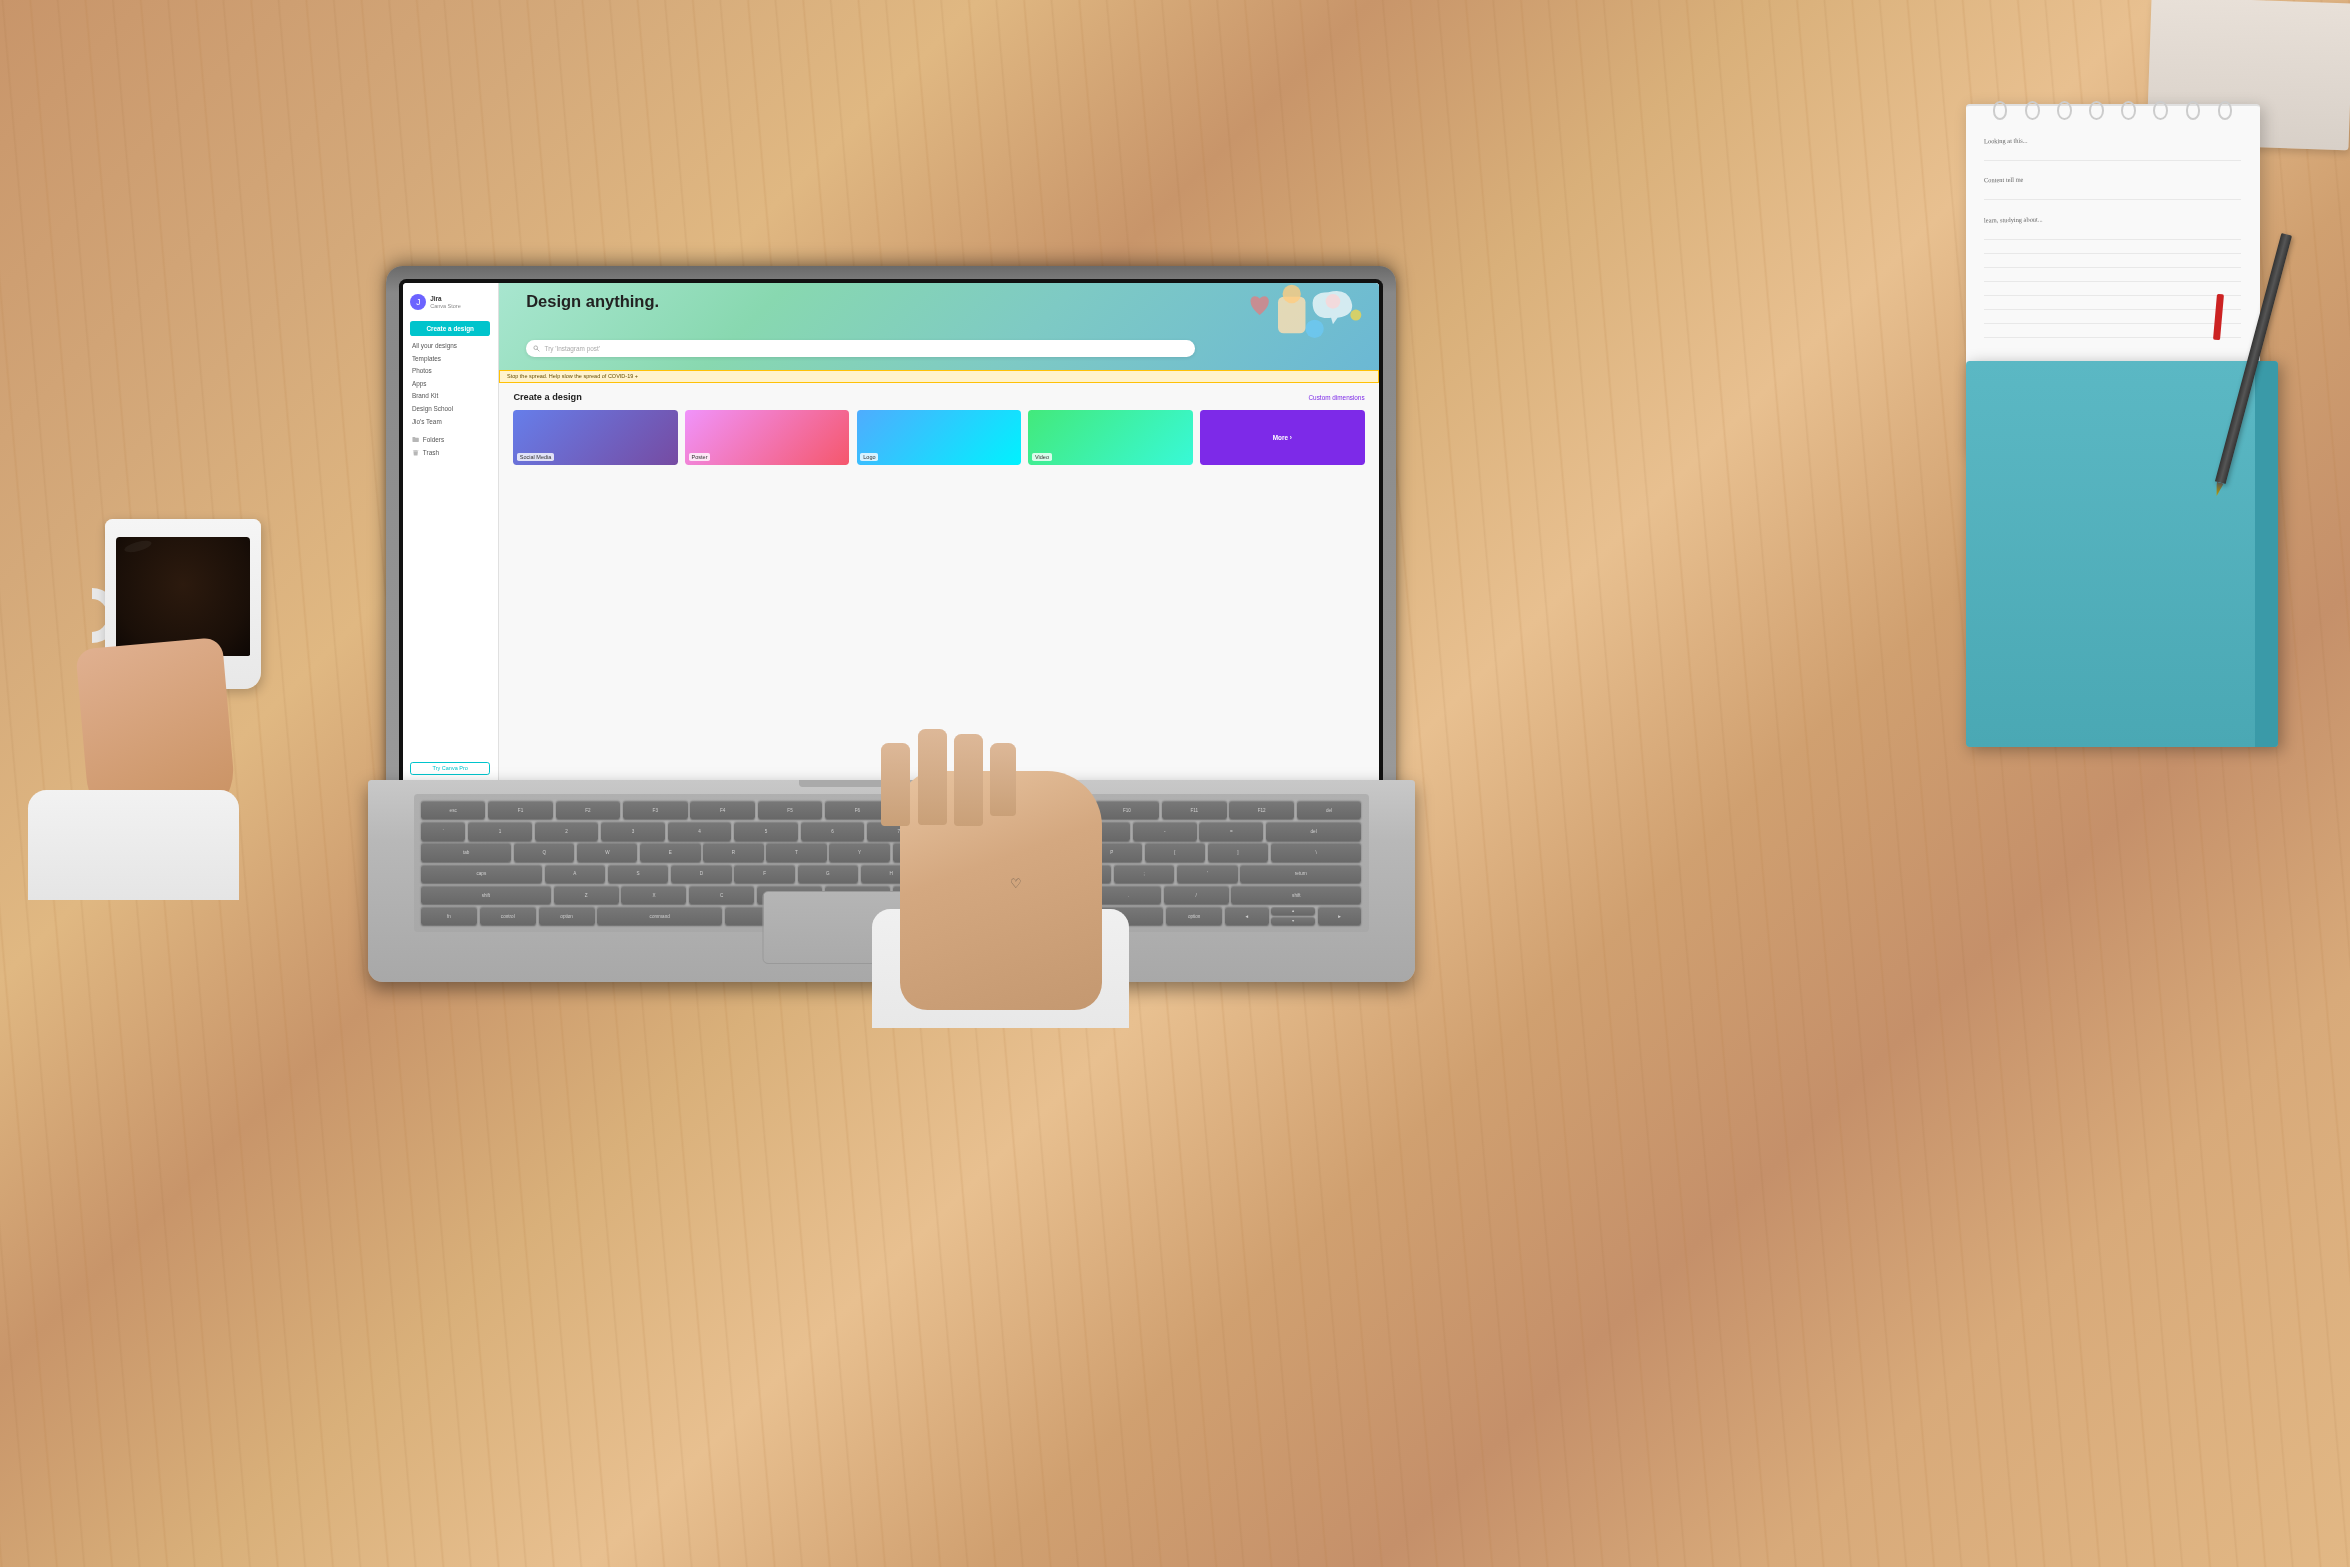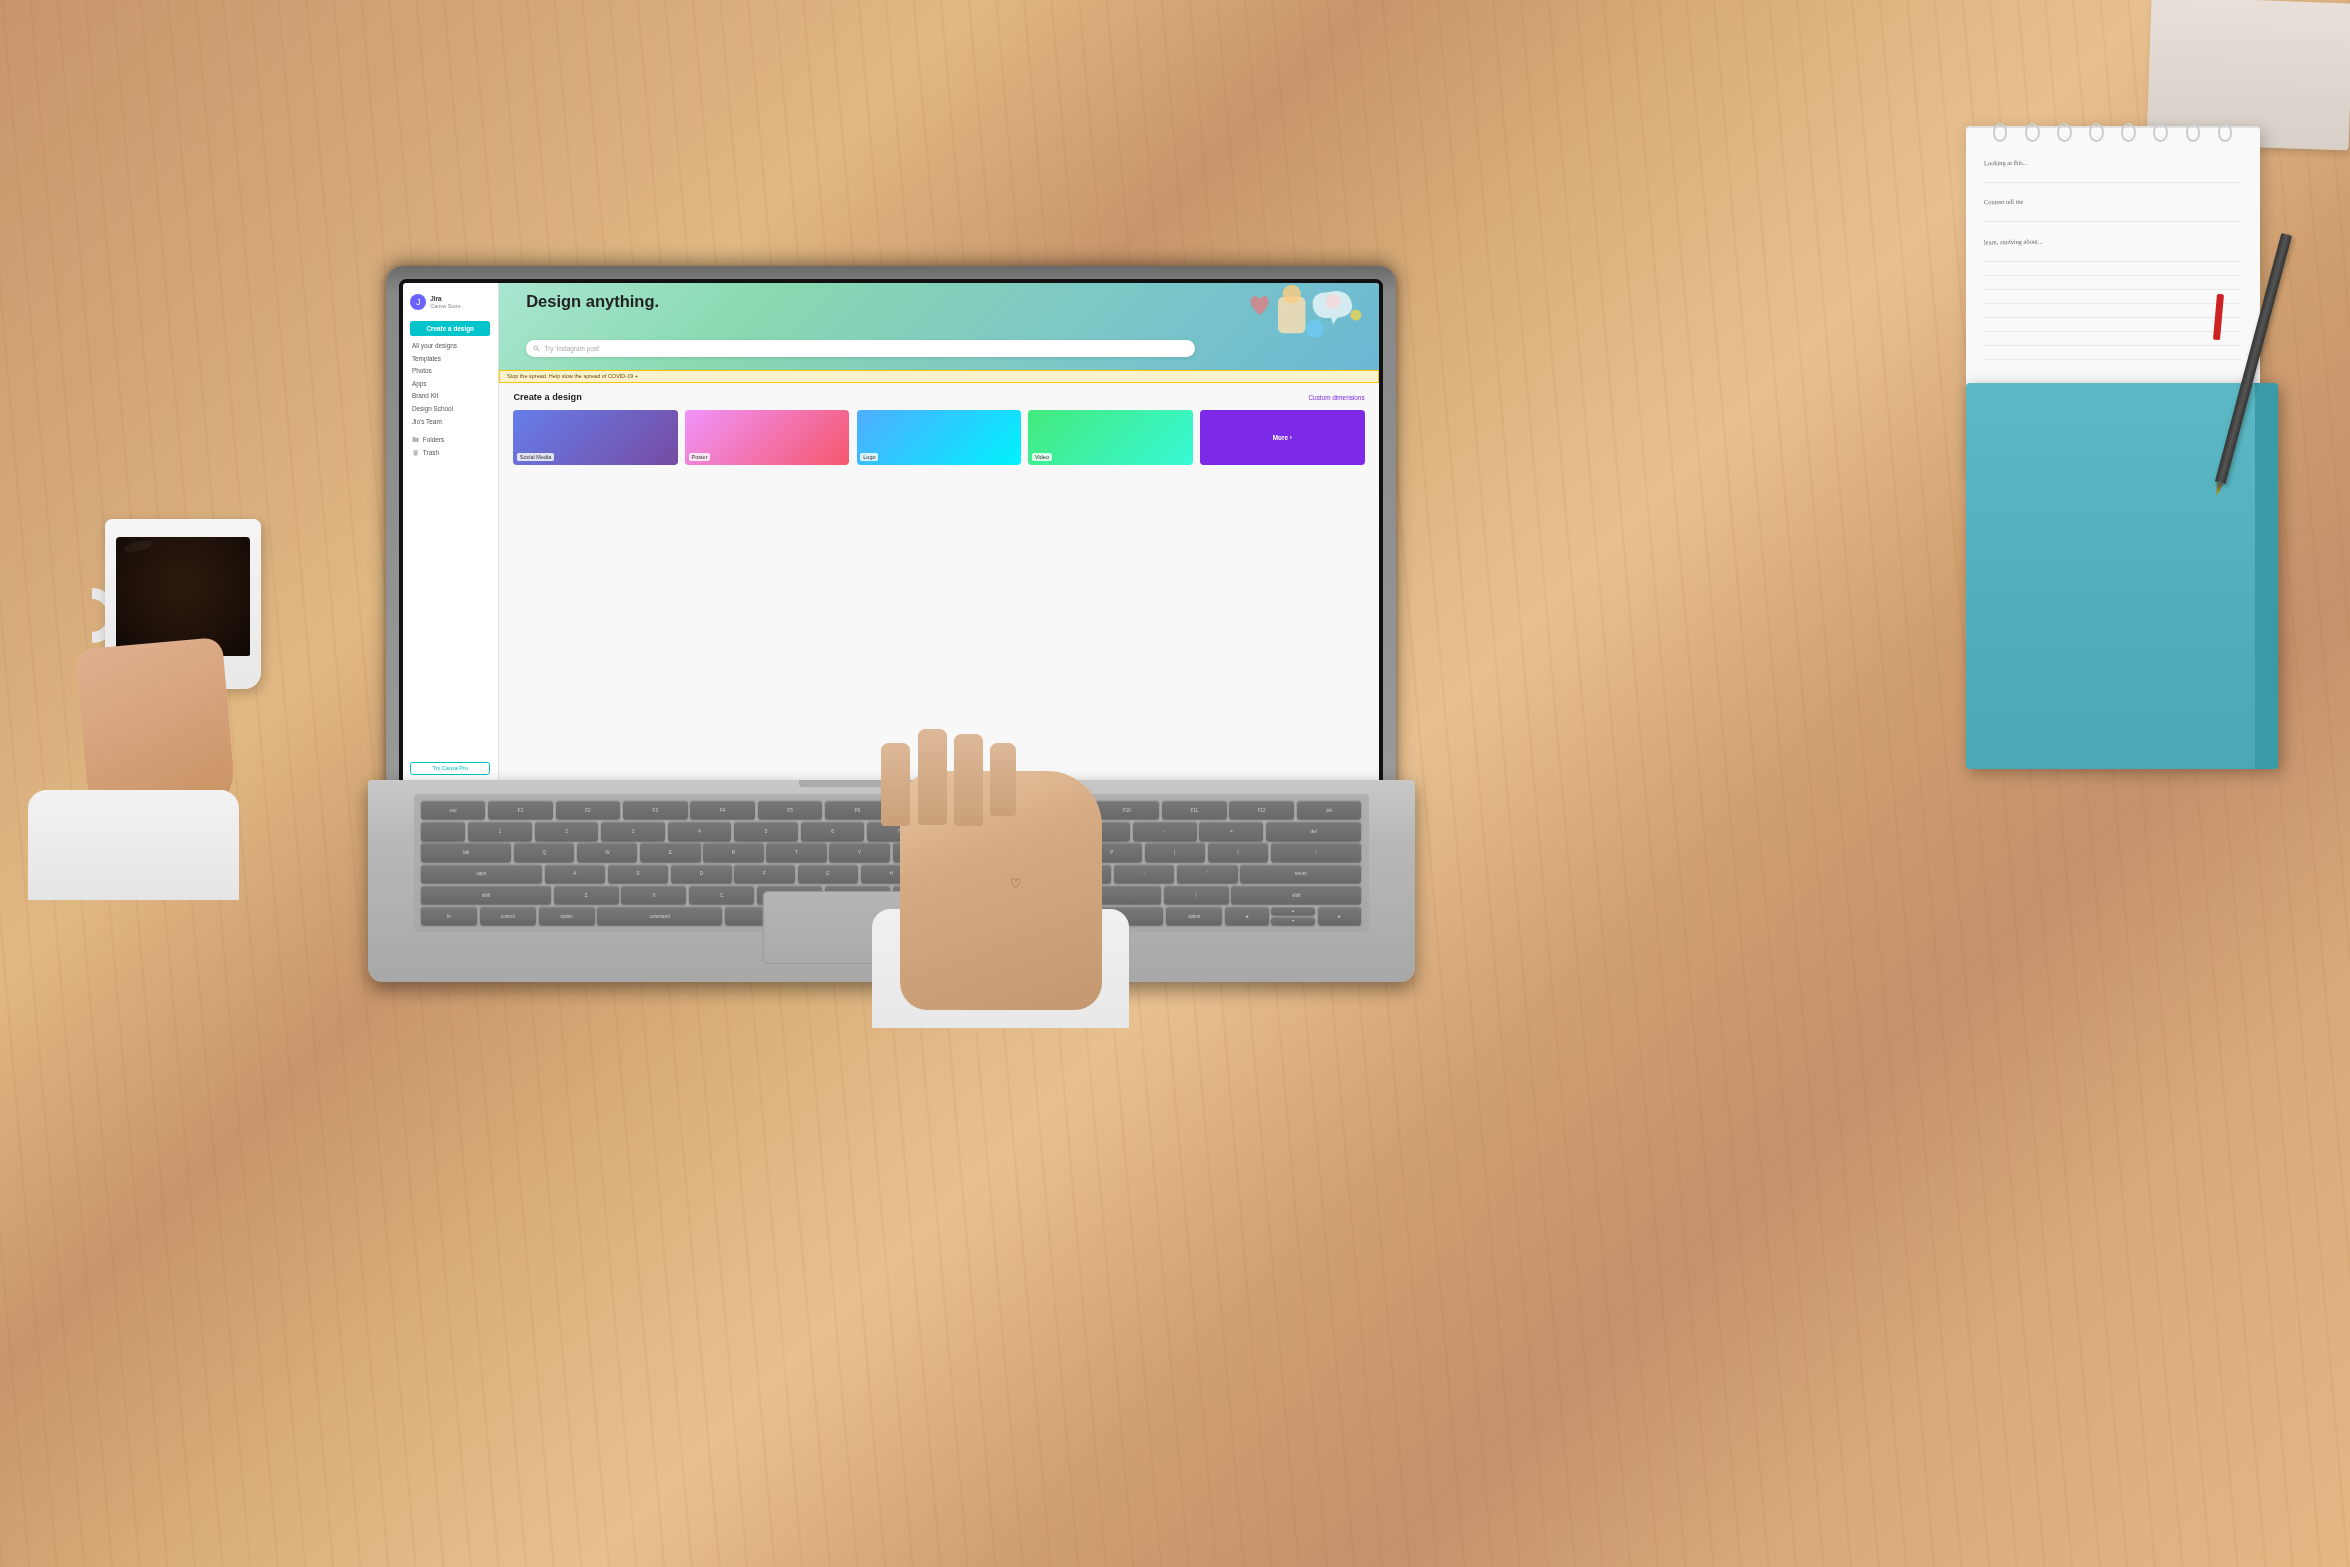--- a/index.html
+++ b/index.html
@@ -483,21 +483,21 @@
       height: 9.2px;
       background: rgba(255,255,255,0.05);
       border-radius: 50%;
       transform: rotate(-15deg);
     }
 
     
     .notebooks {
       position: absolute;
       right: 73px;
-      top: 126px;
+      top: 104px;
       width: 321px;
       height: 597px;
     }
 
     .notebook-white {
       position: absolute;
       top: 0;
       right: 18.4px;
       width: 294px;
       height: 349px;

